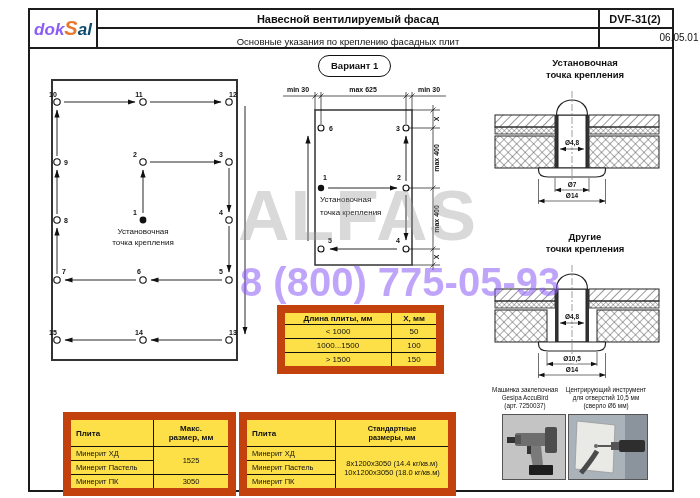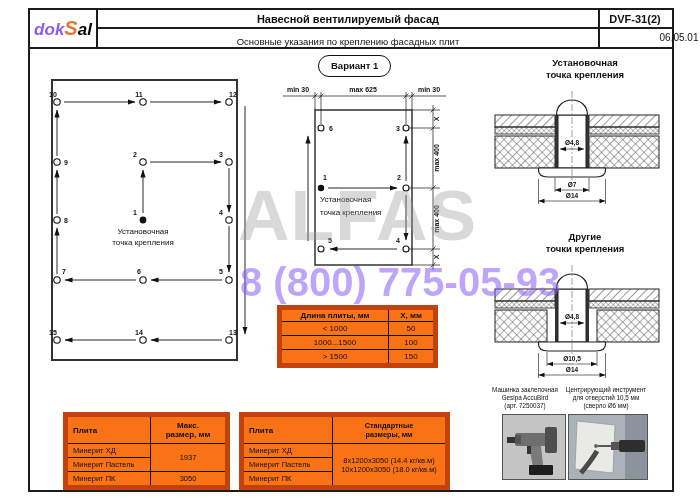--- a/index.html
+++ b/index.html
@@ -7,42 +7,42 @@
         font-family:"Liberation Sans","DejaVu Sans",sans-serif;color:#111;}
   .abs{position:absolute;}
   
   .doc-border{left:28px;top:8px;width:642px;height:480px;border:2px solid #1c1c1c;z-index:1;}
   .hline,.vline{background:#1c1c1c;z-index:4;}
   
   .logo-cell{left:30px;top:10px;width:66px;height:37px;display:flex;align-items:center;justify-content:center;z-index:5;}
   .logo{font-style:italic;font-weight:bold;font-size:17px;white-space:nowrap;}
   .logo .dok{color:#8b5cf6;}
   .logo .s{color:#e8772e;font-size:20px;}
-  .logo .al{color:#000000;}
+  .logo .al{color:#0c4a6e;}
   .title-cell{left:98px;top:10px;width:500px;height:17px;display:flex;align-items:center;justify-content:center;
               font-weight:bold;font-size:11px;z-index:5;}
   .subtitle-cell{left:98px;top:33px;width:500px;height:17px;display:flex;align-items:center;justify-content:center;
               font-size:9.5px;z-index:5;}
   .code-cell{left:600px;top:10px;width:70px;height:17px;display:flex;align-items:center;justify-content:center;
               font-weight:bold;font-size:11px;z-index:5;}
   .date-cell{left:600px;top:29px;width:70px;height:17px;display:flex;align-items:center;justify-content:center;
               font-size:10px;z-index:5;padding-left:44px;}
   
   .badge{left:318px;top:55px;height:16px;padding:2px 12px;border:1.5px solid #111;border-radius:11px;
          font-weight:bold;font-size:9.5px;line-height:16px;background:#fff;z-index:6;}
   
   svg.draw{z-index:3;}
   .num{font-size:7px;font-weight:bold;fill:#111;}
   .dimtxt{font-size:7px;font-weight:bold;fill:#111;}
   .lbl{font-size:8px;fill:#111;}
   
   .det-head{width:170px;text-align:center;font-weight:bold;font-size:9.5px;line-height:12px;
             white-space:pre-line;z-index:6;}
   
-  .tbl{position:absolute;border-collapse:collapse;border:5px solid #c2410c;background:#f97316;z-index:6;
+  .tbl{position:absolute;border-collapse:collapse;border:8px solid #c2410c;background:#fde047;z-index:6;
        font-size:8px;color:#111;}
   .tbl th,.tbl td{border:1px solid #111;text-align:center;vertical-align:middle;padding:1px 3px;}
   .tbl th{font-weight:bold;font-size:8px;}
   .pre{white-space:pre-line;}
   .cl{text-align:left !important;padding-left:5px !important;}
   .x-table td{height:11px;}
   .x-table .c1{width:100px;} .x-table .c2{width:38px;}
   .sz-table th{height:24px;} .sz-table td{height:11px;font-size:7.5px;}
   .max-table .c1{width:74px;} .max-table .c2{width:68px;}
   .std-table .c1{width:80px;} .std-table .c2{width:106px;font-size:7.3px;}
@@ -340,21 +340,21 @@
     <thead>
       <tr>
         <th class="c1 cl">Плита</th>
         <th class="c2 pre">Макс.
 размер, мм</th>
       </tr>
     </thead>
     <tbody>
       <tr>
         <td class="cl">Минерит ХД</td>
-        <td rowspan="2">1937</td>
+        <td rowspan="2">1525</td>
       </tr>
       <tr>
         <td class="cl">Минерит Пастель</td>
       </tr>
       <tr>
         <td class="cl">Минерит ПК</td>
         <td>3050</td>
       </tr>
     </tbody>
   </table>

